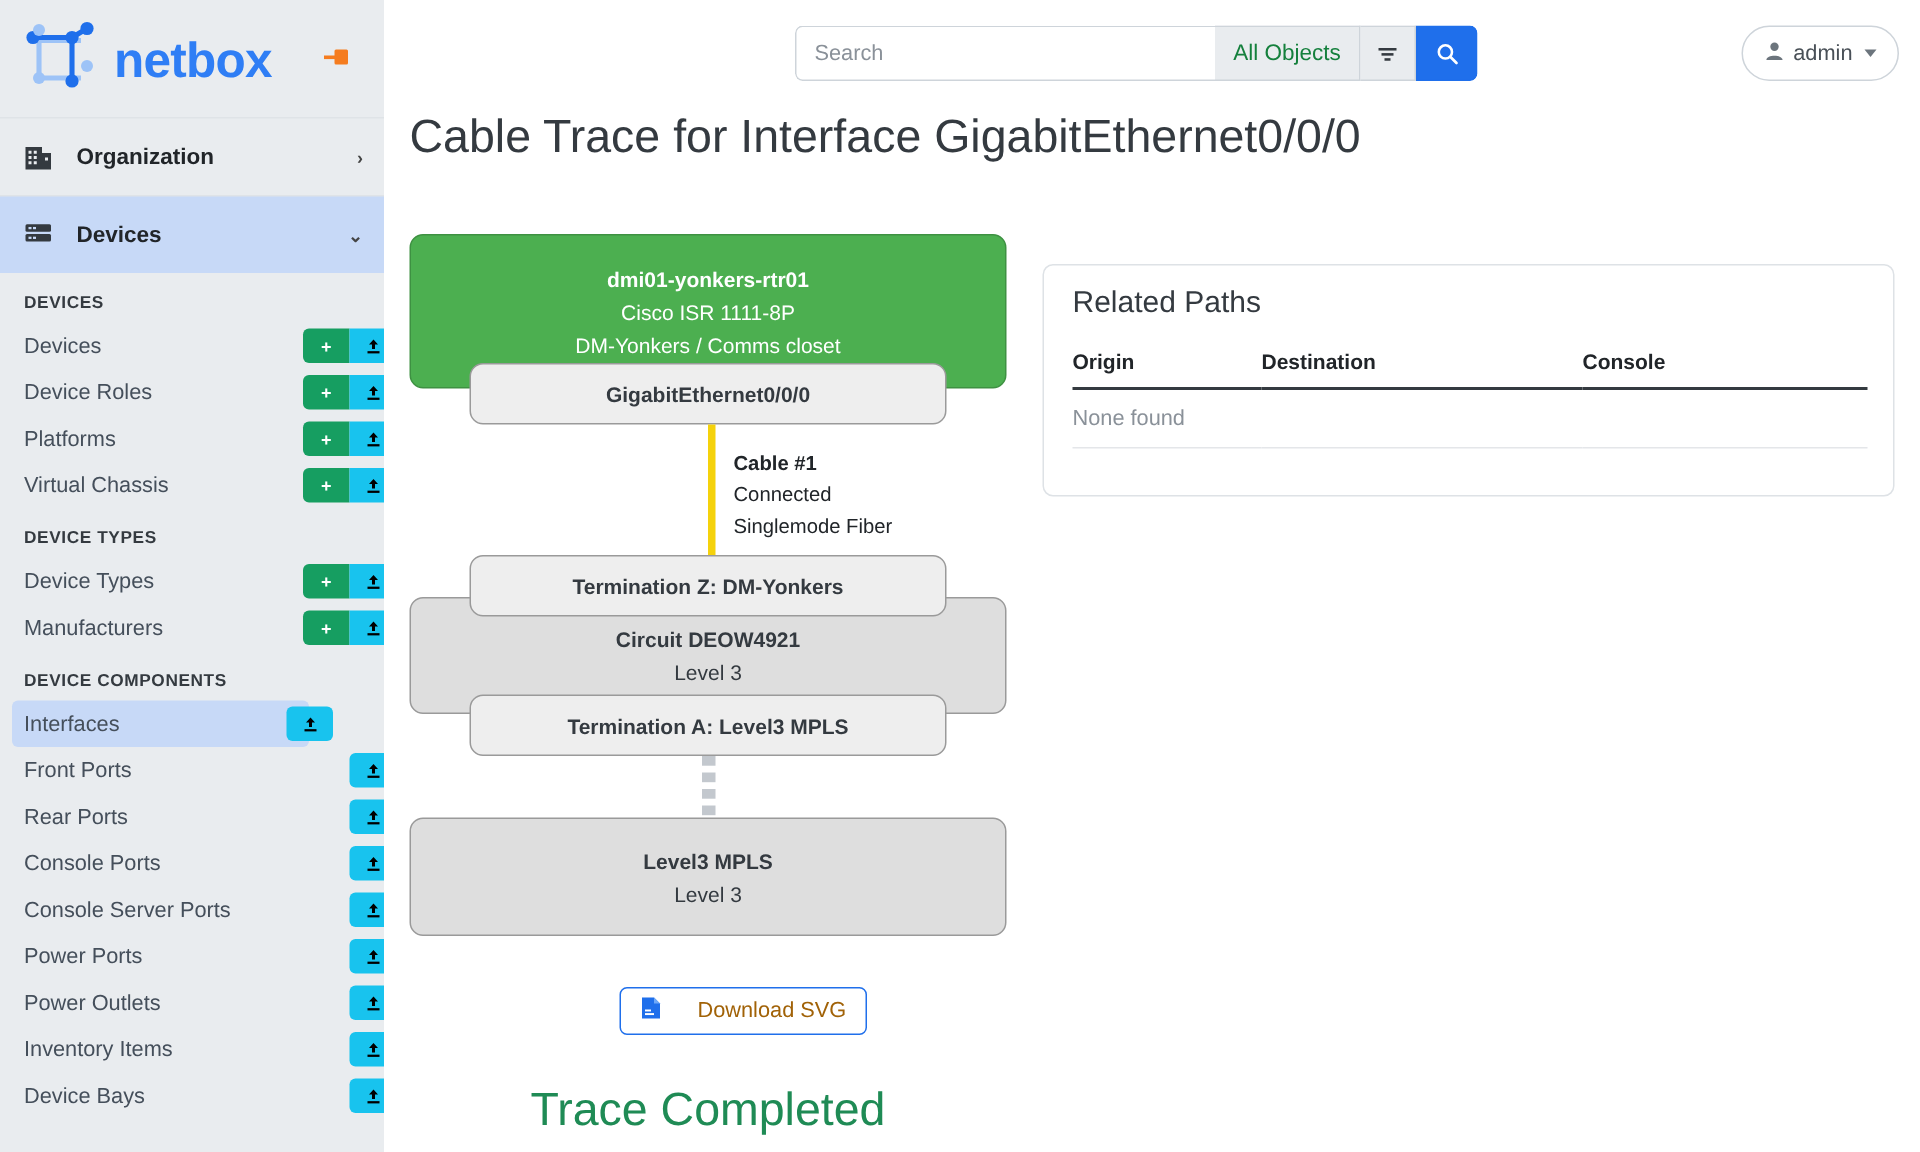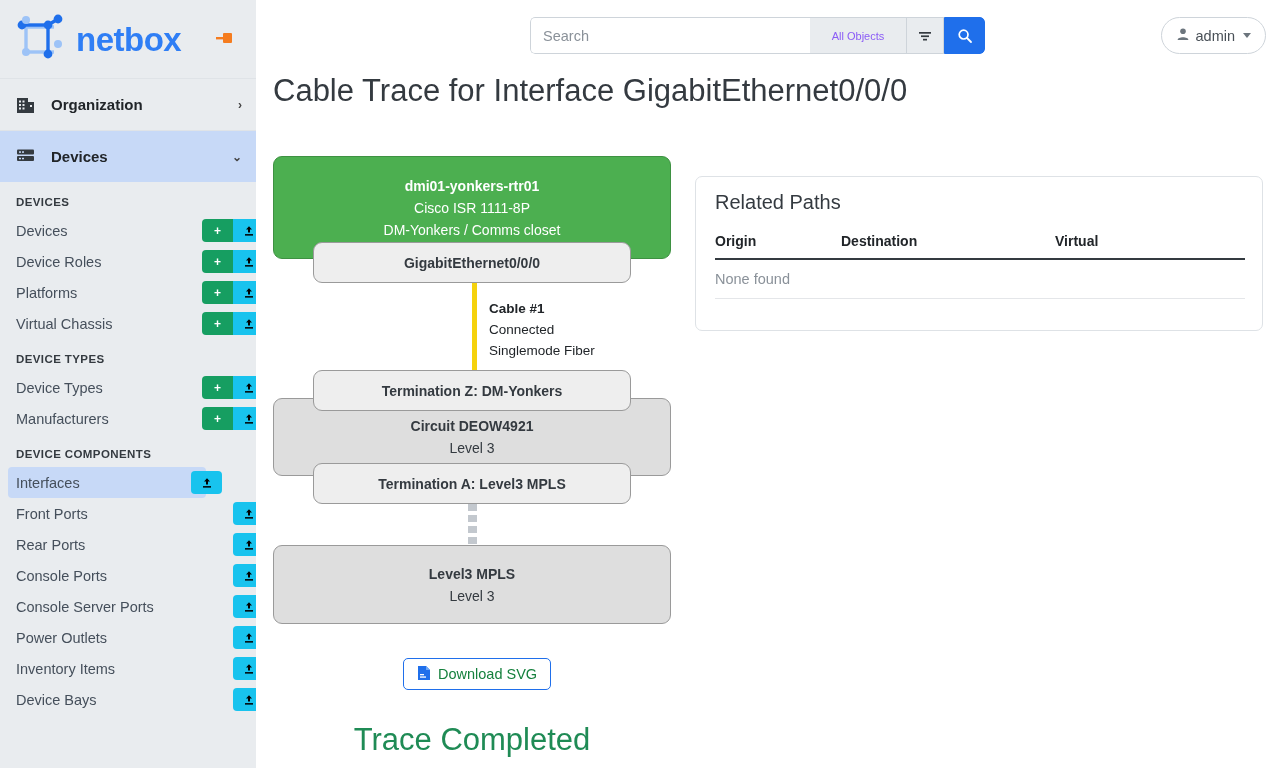--- a/index.html
+++ b/index.html
@@ -94,21 +94,21 @@
     padding: 0 12px; font-size: 14.5px;
     color: #495057; background: #fff;
     outline: none;
     font-family: "Liberation Sans", sans-serif;
   }
   .search-input::placeholder { color: #8a9199; }
   .obj-select {
     display: flex; align-items: center; justify-content: center;
     min-width: 97px; height: 37px;
     background: #e9ecef; border: 1px solid #ced4da; border-left: none;
-    font-size: 11px; color: #8b5cf6; cursor: pointer;
+    font-size: 15px; color: #15803d; cursor: pointer;
     padding: 0 10px;
   }
   .filter-btn {
     display: flex; align-items: center; justify-content: center;
     width: 37px; height: 37px;
     background: #e9ecef; border: 1px solid #ced4da; border-left: none;
     cursor: pointer;
   }
   .go-btn {
     display: flex; align-items: center; justify-content: center;
@@ -189,25 +189,25 @@
   .dotted-seg { position: relative; height: 41px; }
   .dotted-line {
     position: absolute; left: 195px; top: 0;
     width: 9px; height: 41px;
     background-image: linear-gradient(#c3c8ce 60%, transparent 0%);
     background-size: 9px 11px;
     background-repeat: repeat-y;
   }
 
   .dl-btn {
-    position: absolute; left: 130px; top: 502px;
-    display: flex; align-items: center; gap: 7px;
+    position: absolute; left: 140px; top: 502px;
+    display: flex; align-items: center; gap: 24px;
     height: 32px; padding: 0 13px;
     border: 1px solid #1f6feb; border-radius: 5px;
-    background: #fff; color: #15803d;
+    background: #fff; color: #a16207;
     font-size: 14.5px; cursor: pointer;
   }
   .trace-done {
     position: absolute; left: 0; top: 566px;
     width: 398px; text-align: center;
     font-size: 31px; color: #1f8b55;
   }
 
   
   #related {
@@ -421,20 +421,31 @@
     <span class="btn-grp">
       <span class="mini-btn mini-imp solo">
         <svg width="12" height="12" viewBox="0 0 12 12">
             <path d="M6 1.3 L9 4.6 H7 V7.6 H5 V4.6 H3 Z" fill="#000"></path>
             <rect x="2" y="9.1" width="8" height="1.5" fill="#000"></rect>
           </svg>
       </span>
     </span>
   </div>
   <div class="nav-item">
+    <span class="nlabel">Power Ports</span>
+    <span class="btn-grp">
+      <span class="mini-btn mini-imp solo">
+        <svg width="12" height="12" viewBox="0 0 12 12">
+            <path d="M6 1.3 L9 4.6 H7 V7.6 H5 V4.6 H3 Z" fill="#000"></path>
+            <rect x="2" y="9.1" width="8" height="1.5" fill="#000"></rect>
+          </svg>
+      </span>
+    </span>
+  </div>
+  <div class="nav-item">
     <span class="nlabel">Power Outlets</span>
     <span class="btn-grp">
       <span class="mini-btn mini-imp solo">
         <svg width="12" height="12" viewBox="0 0 12 12">
             <path d="M6 1.3 L9 4.6 H7 V7.6 H5 V4.6 H3 Z" fill="#000"></path>
             <rect x="2" y="9.1" width="8" height="1.5" fill="#000"></rect>
           </svg>
       </span>
     </span>
   </div>
@@ -554,21 +565,21 @@
     <div class="trace-done">Trace Completed</div>
   </div>
 
   <div id="related">
     <div class="card-title">Related Paths</div>
     <table class="rp-table">
       <thead>
         <tr>
           <th class="c1">Origin</th>
           <th class="c2">Destination</th>
-          <th class="c3">Virtual</th>
+          <th class="c3">Console</th>
         </tr>
       </thead>
       <tbody>
         <tr>
           <td colspan="3">None found</td>
         </tr>
       </tbody>
     </table>
   </div>
 </div>

